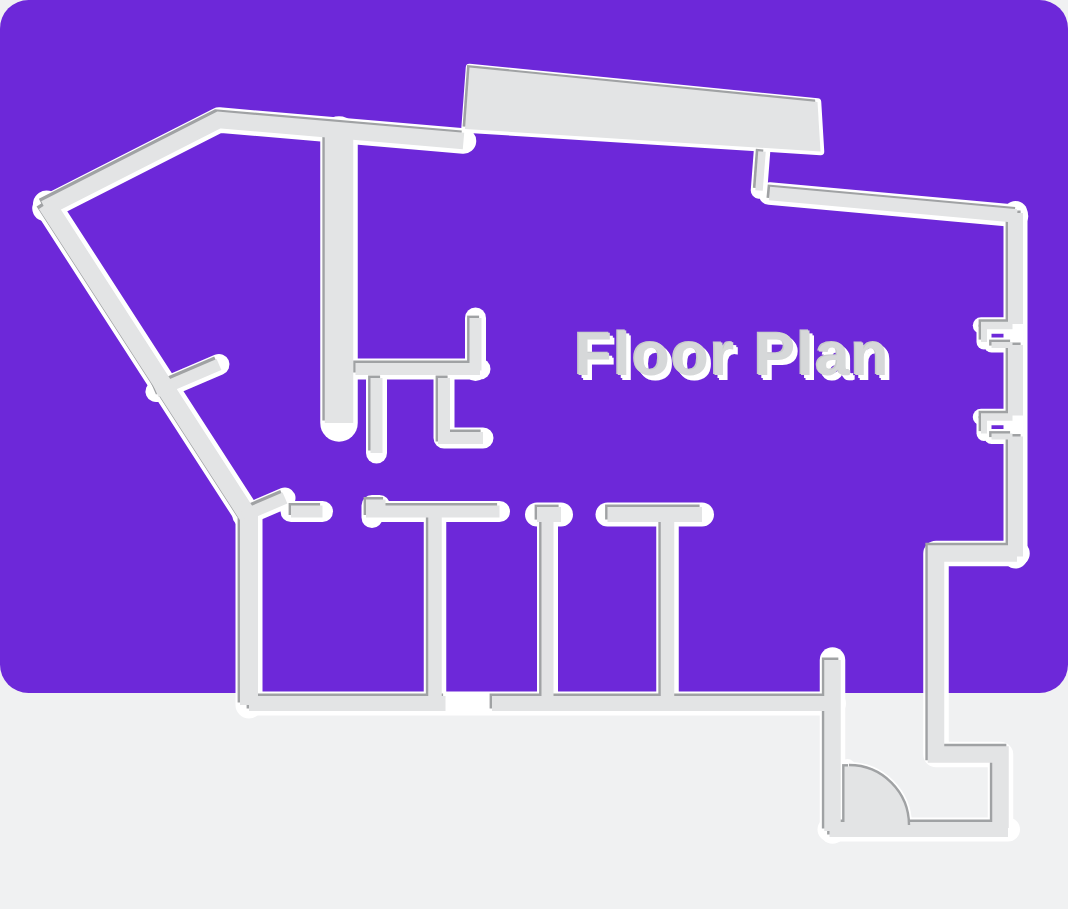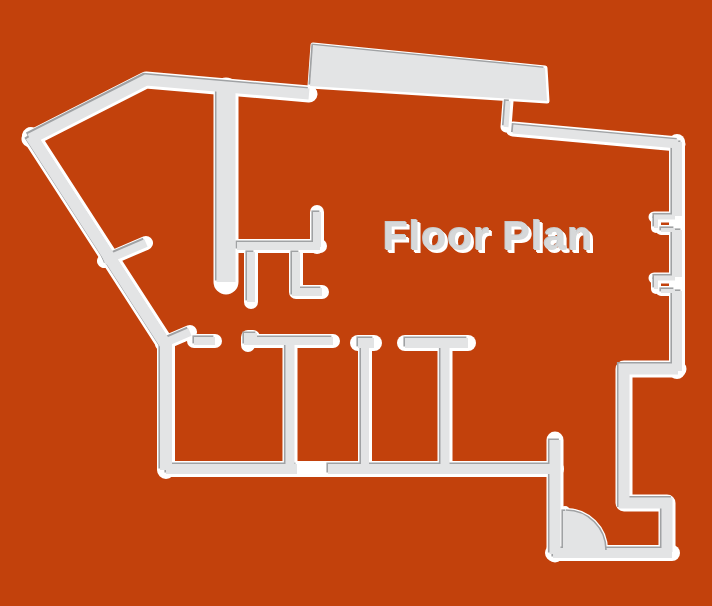--- a/index.html
+++ b/index.html
@@ -4,22 +4,23 @@
 <style>
   html,body{margin:0;padding:0;}
   body{
     width:712px;height:606px;
     background:#f0f1f2;
     font-family:"Liberation Sans", sans-serif;
     overflow:hidden;
   }
   .plan-wrap{
     position:relative;
-    width:712px;height:606px;
-    background:#c2410c;
+    width:712px;height:462px;
+    background:#6d28d9;
+    border-radius:19px;
   }
   .plan-svg{
     position:absolute;left:0;top:0;
     width:712px;height:606px;
     display:block;
   }
   .plan-title{
     position:absolute;
     left:383px;top:213px;
     font-size:41px;

